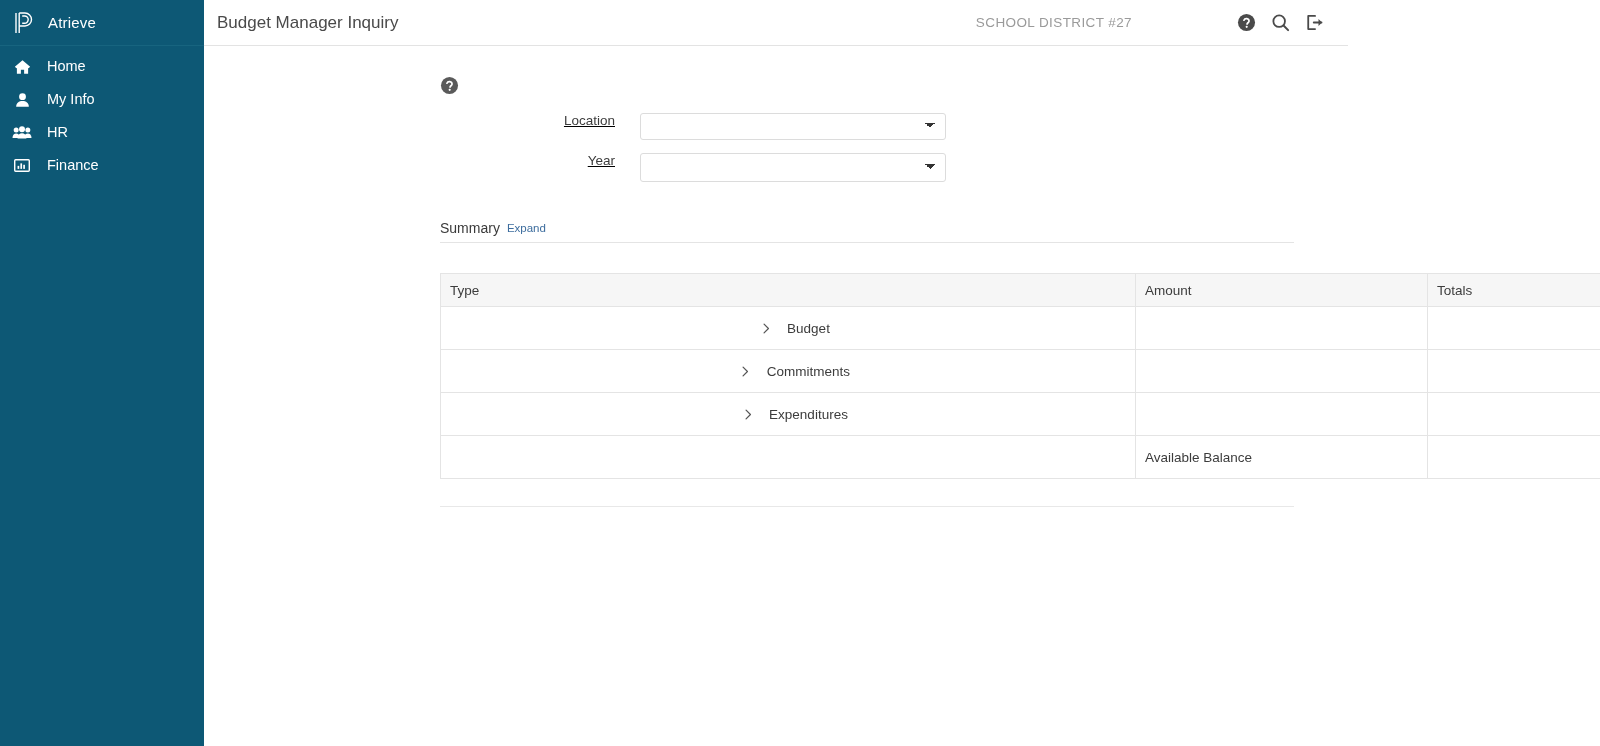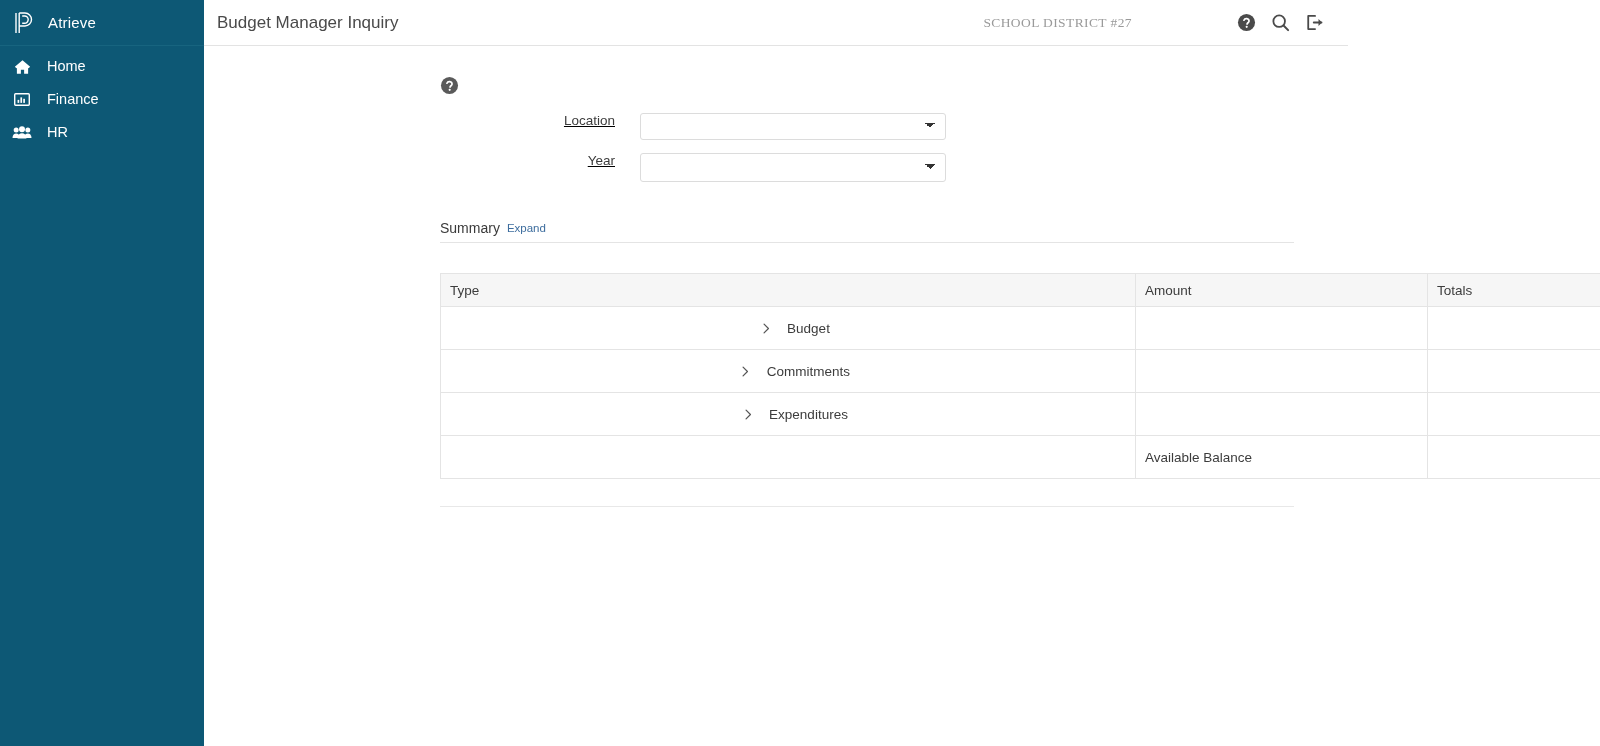--- a/index.html
+++ b/index.html
@@ -76,21 +76,20 @@
   }
   .page-title {
     font-size: 17px;
     color: #4a4a4a;
     font-weight: 400;
   }
   .topbar-right {
     margin-left: auto;
     display: flex;
     align-items: center;
-    font-family: Liberation Serif, serif;
   }
   .district {
     font-size: 13.5px;
     color: #9a9a9a;
     letter-spacing: .4px;
     margin-right: 96px;
   }
   .topicon {
     width: 32px;
     height: 32px;
@@ -252,45 +251,54 @@
 
       <div class="nav-item">
         <span class="nav-icon">
           <svg viewBox="0 0 20 18" width="17" height="16" fill="#ffffff" aria-hidden="true">
             <path d="M10 1 L19 8.6 L17.2 10.6 L16.6 10.1 L16.6 17 L11.9 17 L11.9 12.3 L8.1 12.3 L8.1 17 L3.4 17 L3.4 10.1 L2.8 10.6 L1 8.6 Z"></path>
           </svg>
         </span>
         <span class="nav-label">Home</span>
       </div>
 
-
       <div class="nav-item">
         <span class="nav-icon">
-          <svg viewBox="0 0 18 16" width="16" height="15" aria-hidden="true">
-            <rect x="0.8" y="1.6" width="16.4" height="12.8" rx="1" fill="none" stroke="#ffffff" stroke-width="1.6"></rect>
-            <rect x="4" y="8.4" width="1.9" height="3.4" fill="#ffffff"></rect>
-            <rect x="7.2" y="5.6" width="1.9" height="6.2" fill="#ffffff"></rect>
-            <rect x="10.4" y="7.2" width="1.9" height="4.6" fill="#ffffff"></rect>
-          </svg>
-        </span>
-        <span class="nav-label">Finance</span>
+          <svg viewBox="0 0 18 18" width="15" height="16" fill="#ffffff" aria-hidden="true">
+            <circle cx="9" cy="5" r="4.1"></circle>
+            <path d="M1.4 17 C1.4 12.6 4.8 10.3 9 10.3 C13.2 10.3 16.6 12.6 16.6 17 Z"></path>
+          </svg>
+        </span>
+        <span class="nav-label">My Info</span>
       </div>
 
       <div class="nav-item">
         <span class="nav-icon">
           <svg viewBox="0 0 24 16" width="20" height="15" fill="#ffffff" aria-hidden="true">
             <circle cx="5" cy="5" r="3"></circle>
             <circle cx="19" cy="5" r="3"></circle>
             <circle cx="12" cy="4.2" r="3.6"></circle>
             <path d="M0.6 14.6 C0.6 11 2.7 9.3 5 9.3 C7.3 9.3 9.4 11 9.4 14.6 Z"></path>
             <path d="M14.6 14.6 C14.6 11 16.7 9.3 19 9.3 C21.3 9.3 23.4 11 23.4 14.6 Z"></path>
             <path d="M6.7 15.2 C6.7 11.1 9.1 9 12 9 C14.9 9 17.3 11.1 17.3 15.2 Z"></path>
           </svg>
         </span>
         <span class="nav-label">HR</span>
+      </div>
+
+      <div class="nav-item">
+        <span class="nav-icon">
+          <svg viewBox="0 0 18 16" width="16" height="15" aria-hidden="true">
+            <rect x="0.8" y="1.6" width="16.4" height="12.8" rx="1" fill="none" stroke="#ffffff" stroke-width="1.6"></rect>
+            <rect x="4" y="8.4" width="1.9" height="3.4" fill="#ffffff"></rect>
+            <rect x="7.2" y="5.6" width="1.9" height="6.2" fill="#ffffff"></rect>
+            <rect x="10.4" y="7.2" width="1.9" height="4.6" fill="#ffffff"></rect>
+          </svg>
+        </span>
+        <span class="nav-label">Finance</span>
       </div>
 
 
     </nav>
   </aside>
 
   <section class="main">
 
     <header class="topbar">
       <h1 class="page-title">Budget Manager Inquiry</h1>

